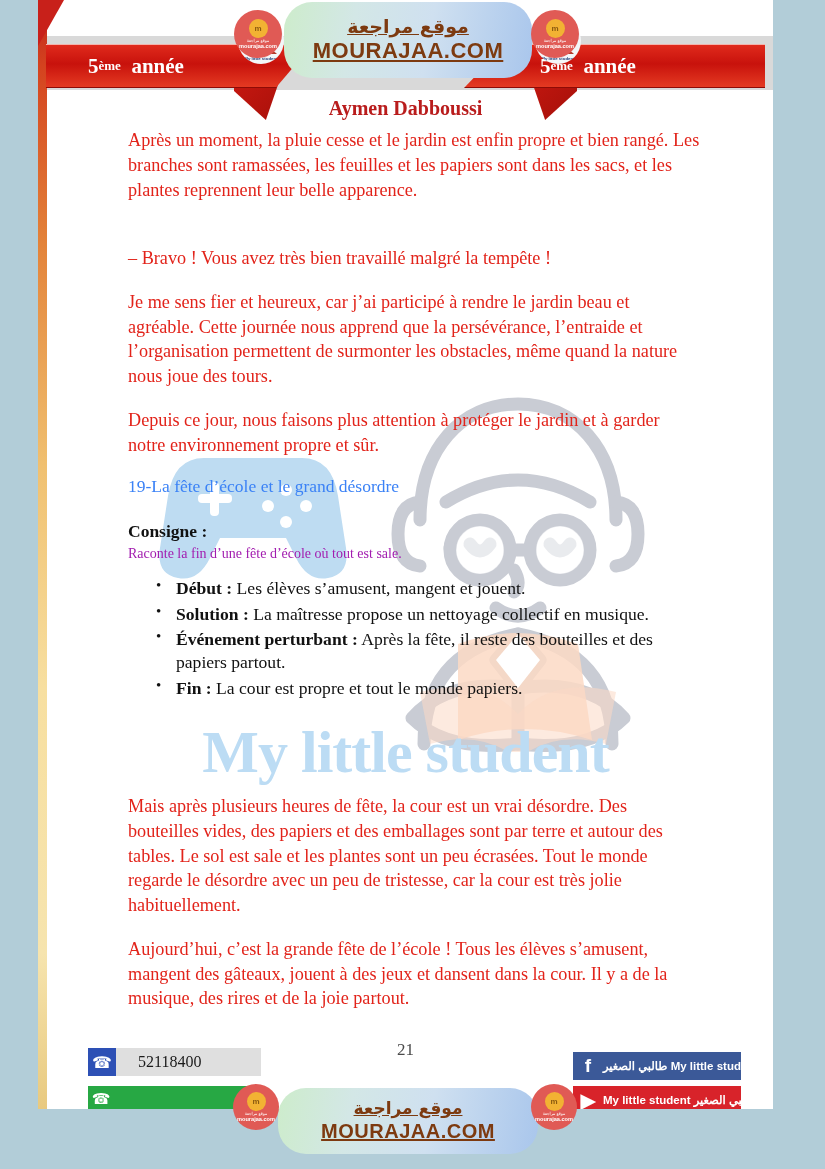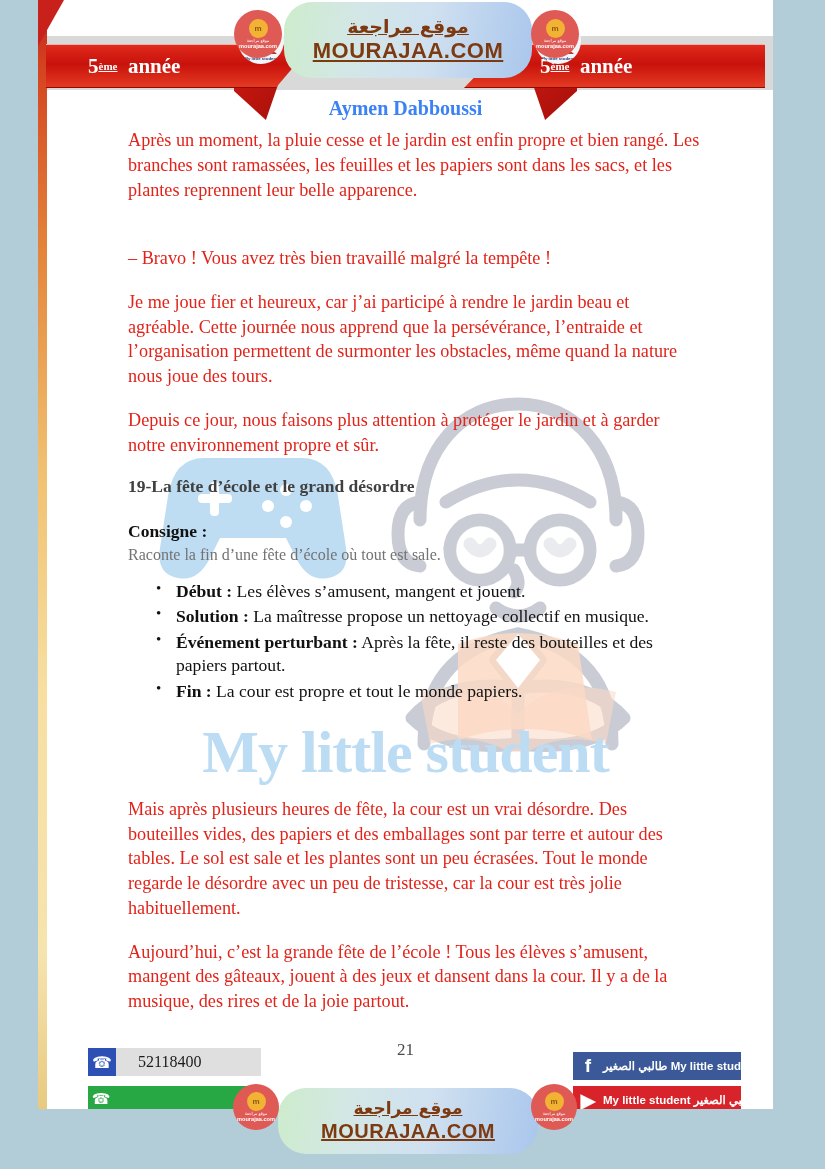--- a/index.html
+++ b/index.html
@@ -80,41 +80,41 @@
     z-index: 3;
   }
   .author-name {
     position: absolute;
     left: 0;
     top: 97px;
     width: 735px;
     text-align: center;
     font-size: 20px;
     font-weight: bold;
-    color: #3b82f6;
+    color: #b91c1c;
     z-index: 3;
   }
 
   
   .year-ribbon {
     position: absolute;
     top: 44px;
     height: 42px;
     background: linear-gradient(to bottom, #e02a1c 0%, #c8120c 45%, #e43a22 100%);
     color: #ffffff;
     font-weight: bold;
     font-size: 21px;
     display: flex;
     align-items: center;
     z-index: 9;
     box-shadow: 0 2px 4px rgba(0,0,0,.28);
     border-top: 1px solid #f3b3ac;
     border-bottom: 1px solid #8e0b06;
   }
-  .year-ribbon .sup { font-size: 11px; vertical-align: super; text-decoration: underline; }
+  .year-ribbon .sup { font-size: 13px; vertical-align: super; }
   .year-left {
     left: 8px;
     width: 225px;
     padding-left: 42px;
     clip-path: polygon(0 0, 100% 0, 86% 100%, 0 100%);
   }
   .year-right {
     right: 8px;
     width: 225px;
     padding-left: 76px;
@@ -176,34 +176,34 @@
   }
   .para {
     color: #e2231a;
     font-size: 18.2px;
     line-height: 1.36;
     margin: 0 0 19px 0;
   }
   .para b { font-weight: normal; }
 
   .ex-title {
-    color: #404040;
+    color: #3b82f6;
     font-size: 17.5px;
-    font-weight: bold;
+    font-weight: normal;
     margin: 10px 0 24px 0;
   }
   .consigne-label {
     color: #111111;
     font-size: 17.5px;
     font-weight: bold;
     margin: 16px 0 2px 0;
   }
   .consigne-text {
-    color: #737373;
-    font-size: 16px;
+    color: #a21caf;
+    font-size: 14px;
     margin: 0 0 14px 0;
     line-height: 1.36;
   }
 
   ul.plan-list {
     margin: 0 0 10px 0;
     padding-left: 48px;
     list-style: none;
   }
   ul.plan-list li {
@@ -483,21 +483,21 @@
     <p class="para">
       <span>Après un moment, </span><b>la pluie cesse</b><span> et le jardin est enfin propre et bien rangé. Les branches sont ramassées, les feuilles et les papiers sont dans les sacs, et les plantes reprennent leur belle apparence.</span>
     </p>
 
     <p class="para">
       <br>
       <span>– Bravo ! Vous avez très bien travaillé malgré la tempête !</span>
     </p>
 
     <p class="para">
-      <span>Je me joue </span><b>fier et heureux</b><span>, car j’ai participé à rendre le jardin </span><b>beau et agréable</b><span>. Cette journée nous apprend que </span><b>la persévérance, l’entraide et l’organisation permettent de surmonter les obstacles</b><span>, même quand la nature nous joue des tours.</span>
+      <span>Je me sens </span><b>fier et heureux</b><span>, car j’ai participé à rendre le jardin </span><b>beau et agréable</b><span>. Cette journée nous apprend que </span><b>la persévérance, l’entraide et l’organisation permettent de surmonter les obstacles</b><span>, même quand la nature nous joue des tours.</span>
     </p>
 
     <p class="para">
       <span>Depuis ce jour, nous faisons plus attention à protéger le jardin et à </span><b>garder notre environnement propre et sûr</b><span>.</span>
     </p>
 
     <p class="ex-title">19-La fête d’école et le grand désordre</p>
 
     <p class="consigne-label">Consigne :</p>
     <p class="consigne-text">Raconte la fin d’une fête d’école où tout est sale.</p>

